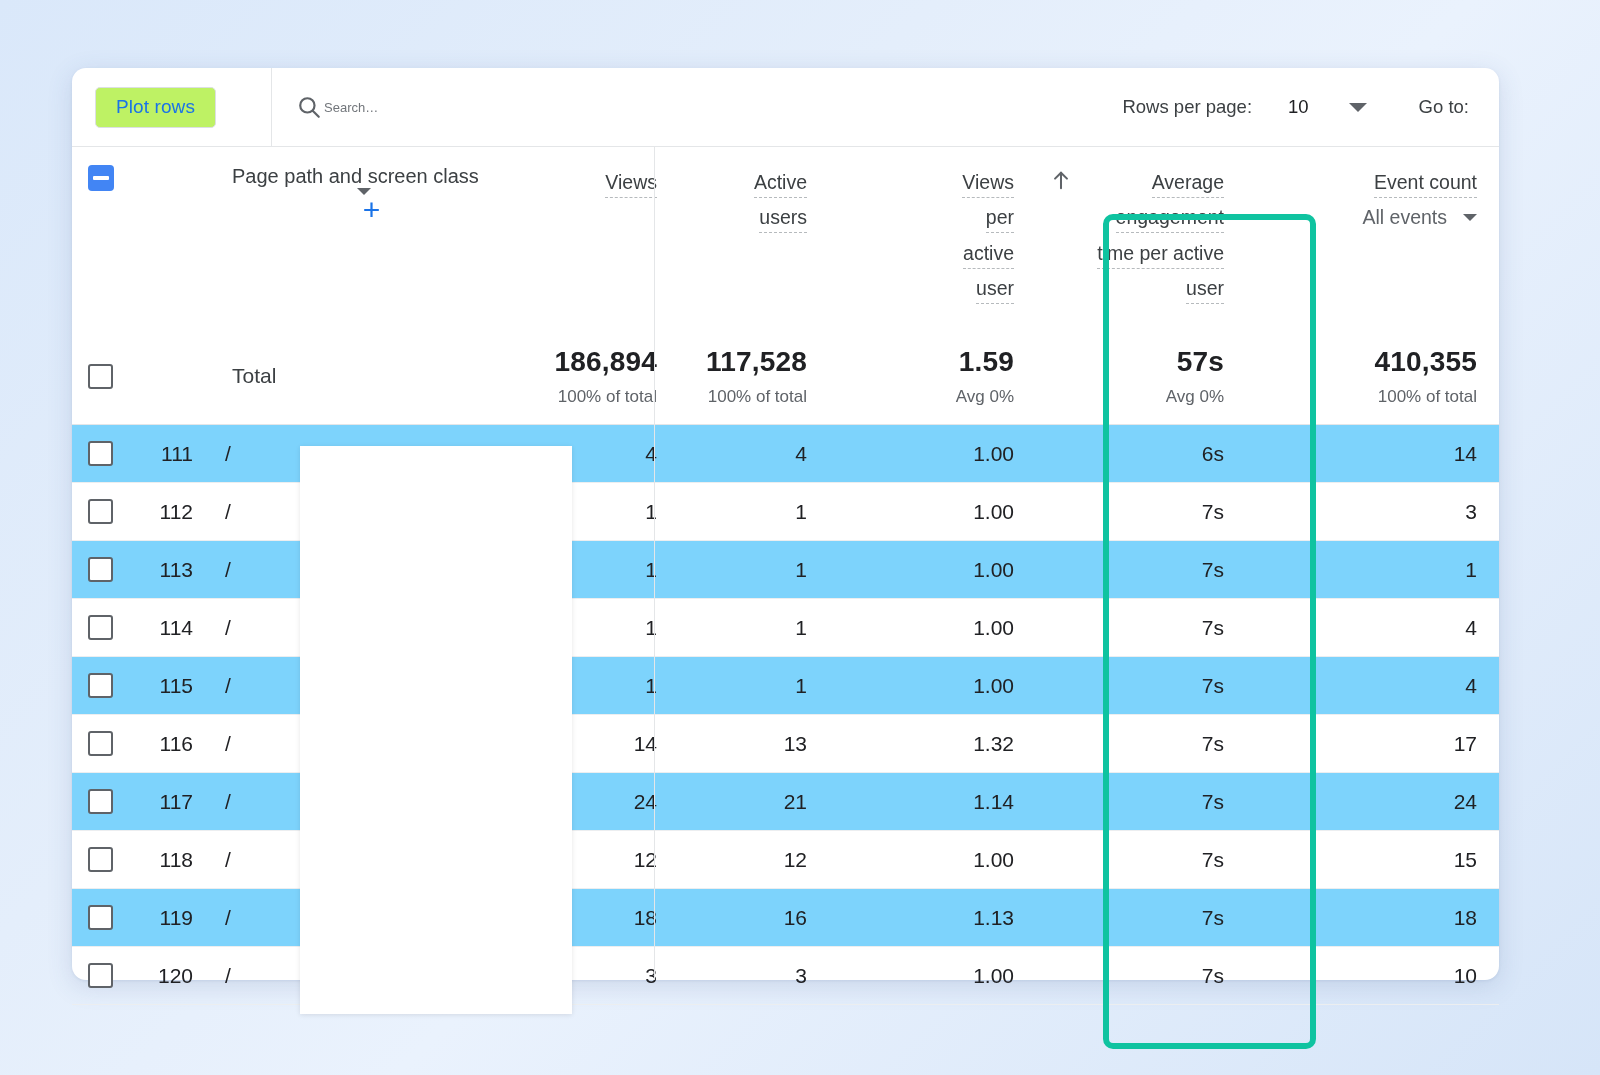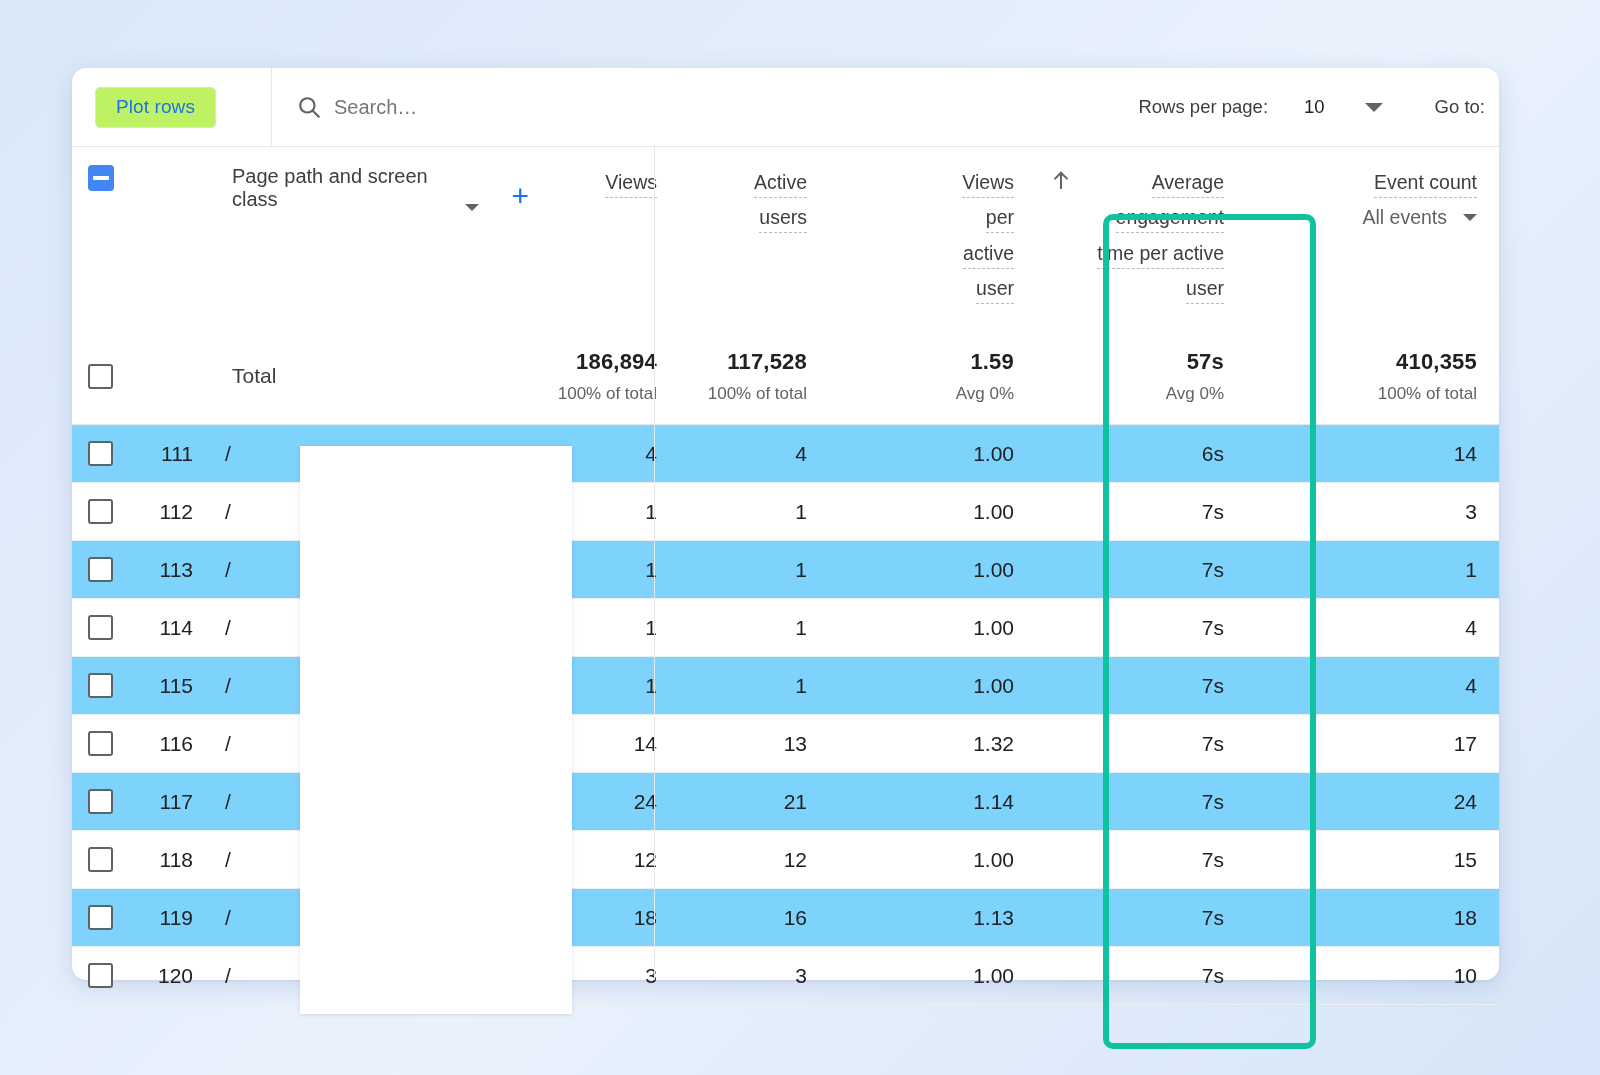--- a/index.html
+++ b/index.html
@@ -56,32 +56,32 @@
   }
   .search-area {
     flex: 1;
     display: flex; align-items: center;
     padding-left: 24px;
     height: 100%;
   }
   .search-icon { width: 26px; height: 26px; flex: 0 0 auto; color: #5f6368; }
   .search-input {
     border: none; outline: none;
-    font-size: 20px;
+    font-size: 13px;
     font-family: "Liberation Sans", sans-serif;
     color: #0f766e;
-    margin-left: 10px;
+    margin-left: 0;
     background: transparent;
     width: 540px;
   }
   .search-input::placeholder { color: #72767b; }
 
   .pager {
     display: flex; align-items: center;
-    padding-right: 14px;
+    padding-right: 30px;
     gap: 0;
     font-size: 18.5px;
     color: #3c4043;
   }
   .pager-label { color: #3c4043; }
   .rows-value { margin-left: 36px; color: #202124; }
   .caret-down {
     margin-left: 40px;
     width: 0; height: 0;
     border-left: 9px solid transparent;
@@ -129,23 +129,24 @@
   .cb-indeterminate::after {
     content: "";
     position: absolute;
     left: 5px; right: 5px; top: 11px;
     height: 3.5px;
     background: #fff;
     border-radius: 1px;
   }
 
   .dim-header {
-    display: flex; align-items: flex-end;
+    display: flex; align-items: center;
     padding-left: 25px;
     gap: 0;
+    flex-direction: column;
   }
   .dim-header-label {
     font-size: 20px;
     color: #3c4043;
     font-family: "Liberation Sans", sans-serif;
   }
   .dim-caret {
     margin-left: 18px;
     width: 0; height: 0;
     border-left: 7.5px solid transparent;
@@ -212,21 +213,21 @@
   .trow { height: 97px; border-bottom: 1px solid #e4e6e8; }
   .trow .c-check { display: flex; align-items: center; justify-content: center; }
   .trow .c-dim   { display: flex; align-items: center; padding-left: 25px; }
   .total-label { font-size: 21px; color: #3c4043; }
   .total-cell {
     display: flex; flex-direction: column;
     align-items: flex-end; justify-content: center;
     height: 100%;
     padding-right: 22px;
   }
-  .total-val { font-size: 22px; font-weight: bold; color: #202124; letter-spacing: .2px; }
+  .total-val { font-size: 28px; font-weight: bold; color: #202124; letter-spacing: .2px; }
   .total-sub { font-size: 17px; color: #5f6368; margin-top: 9px; }
 
   .cb-empty {
     width: 25px; height: 25px;
     border: 2.6px solid #5f6368;
     border-radius: 3px;
     background: #fff;
     cursor: pointer;
   }
 

